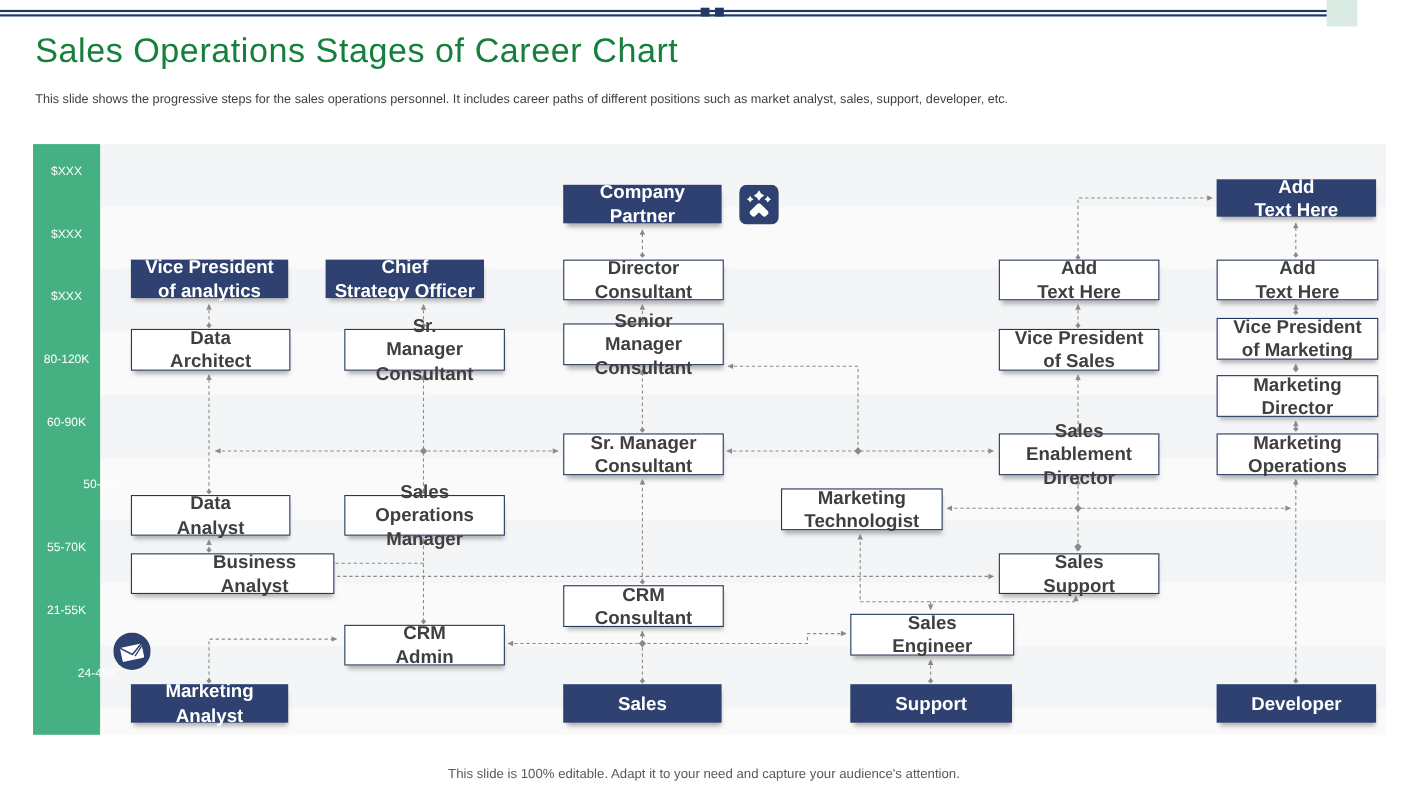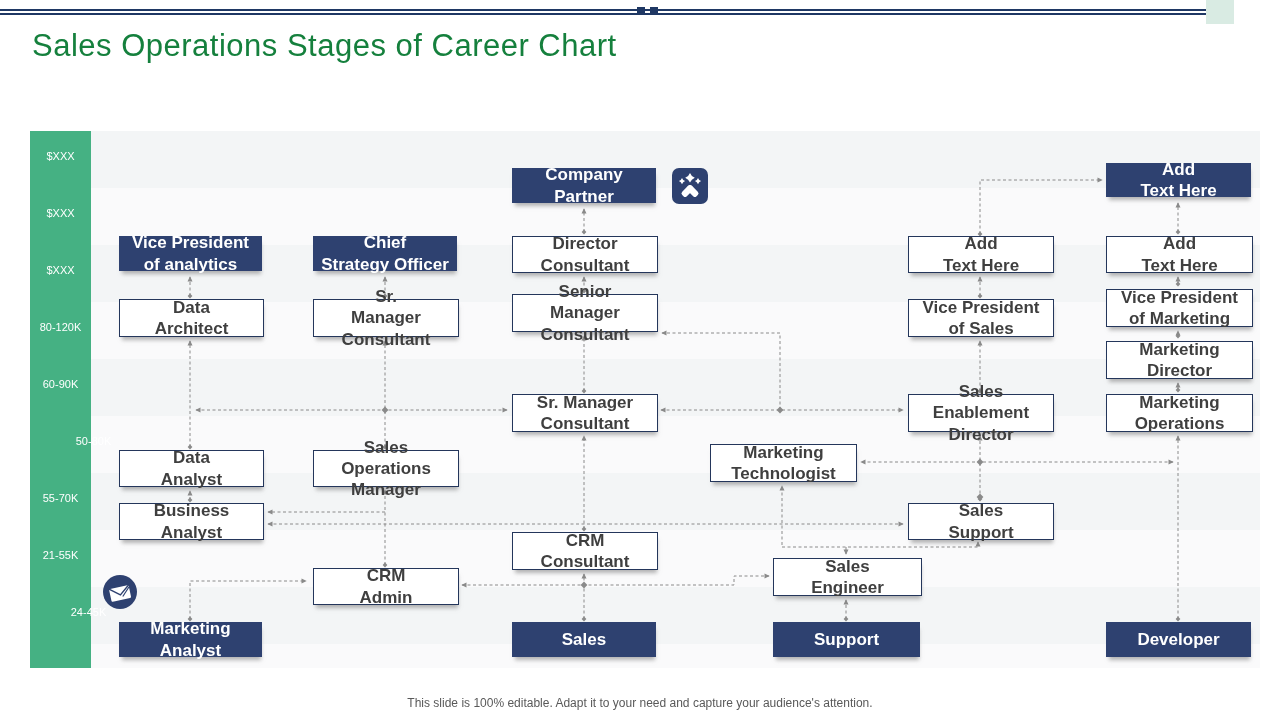--- a/index.html
+++ b/index.html
@@ -35,20 +35,21 @@
 
 <div class="slide">
 
   <div class="bar-line" style="top:9px;width:1211px;"></div>
   <div class="bar-line" style="top:13px;width:1211px;"></div>
   <div class="bar-sq" style="left:637px;top:7px;"></div>
   <div class="bar-sq" style="left:650px;top:7px;"></div>
   <div class="bar-accent" style="left:1206px;top:0;width:28px;height:24px;"></div>
 
   <div class="title">Sales Operations Stages of Career Chart</div>
+  <div class="subtitle">This slide shows the progressive steps for the sales operations personnel. It includes career paths of different positions such as market analyst, sales, support, developer, etc.</div>
 
   <div class="chart"></div>
 
   <div class="axis" id="axis">
       <span style="top: 19px;">$XXX</span>
       <span style="top: 76px;">$XXX</span>
       <span style="top: 133px;">$XXX</span>
       <span style="top: 190px;">80-120K</span>
       <span style="top: 247px;">60-90K</span>
       <span style="top: 304px; padding-left: 33px;">50-80K</span>
@@ -112,21 +113,21 @@
       </g>
   </svg>
 
   <div id="nodes">
       <div class="node navy" style="left: 512px; top: 168px; width: 144px; height: 35px;">Company
 Partner</div>
       <div class="node navy" style="left: 1106px; top: 163px; width: 145px; height: 34px;">Add
 Text Here</div>
       <div class="node navy" style="left: 119px; top: 236px; width: 143px; height: 35px;">Vice President
 of analytics</div>
-      <div class="node navy" style="left: 313px; top: 236px; width: 144px; height: 35px;">Chief
+      <div class="node navy" style="left: 296px; top: 236px; width: 144px; height: 35px;">Chief
 Strategy Officer</div>
       <div class="node white" style="left: 512px; top: 236px; width: 144px; height: 35px;">Director
 Consultant</div>
       <div class="node white" style="left: 908px; top: 236px; width: 144px; height: 35px;">Add
 Text Here</div>
       <div class="node white" style="left: 1106px; top: 236px; width: 145px; height: 35px;">Add
 Text Here</div>
       <div class="node white" style="left: 119px; top: 299px; width: 143px; height: 36px;">Data
 Architect</div>
       <div class="node white" style="left: 313px; top: 299px; width: 144px; height: 36px;">Sr.
@@ -144,21 +145,21 @@
       <div class="node white" style="left: 908px; top: 394px; width: 144px; height: 36px;">Sales
 Enablement Director</div>
       <div class="node white" style="left: 1106px; top: 394px; width: 145px; height: 36px;">Marketing
 Operations</div>
       <div class="node white" style="left: 710px; top: 444px; width: 145px; height: 36px;">Marketing
 Technologist</div>
       <div class="node white" style="left: 119px; top: 450px; width: 143px; height: 35px;">Data
 Analyst</div>
       <div class="node white" style="left: 313px; top: 450px; width: 144px; height: 35px;">Sales
 Operations Manager</div>
-      <div class="node white" style="left: 119px; top: 503px; width: 143px; height: 35px;">Business
+      <div class="node white" style="left: 119px; top: 503px; width: 143px; height: 35px; padding-left: 40px;">Business
 Analyst</div>
       <div class="node white" style="left: 908px; top: 503px; width: 144px; height: 35px;">Sales
 Support</div>
       <div class="node white" style="left: 512px; top: 532px; width: 144px; height: 36px;">CRM
 Consultant</div>
       <div class="node white" style="left: 313px; top: 568px; width: 144px; height: 35px;">CRM
 Admin</div>
       <div class="node white" style="left: 773px; top: 558px; width: 147px; height: 36px;">Sales
 Engineer</div>
       <div class="node navy" style="left: 119px; top: 622px; width: 143px; height: 35px;">Marketing

